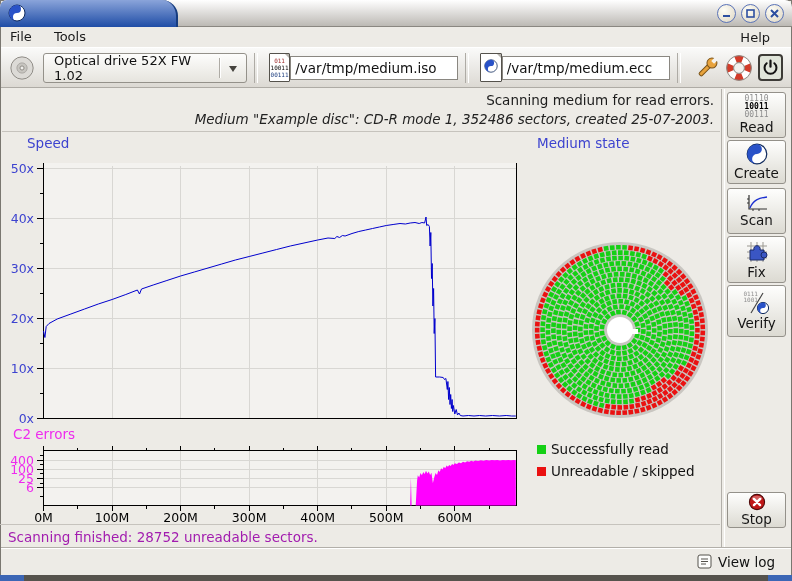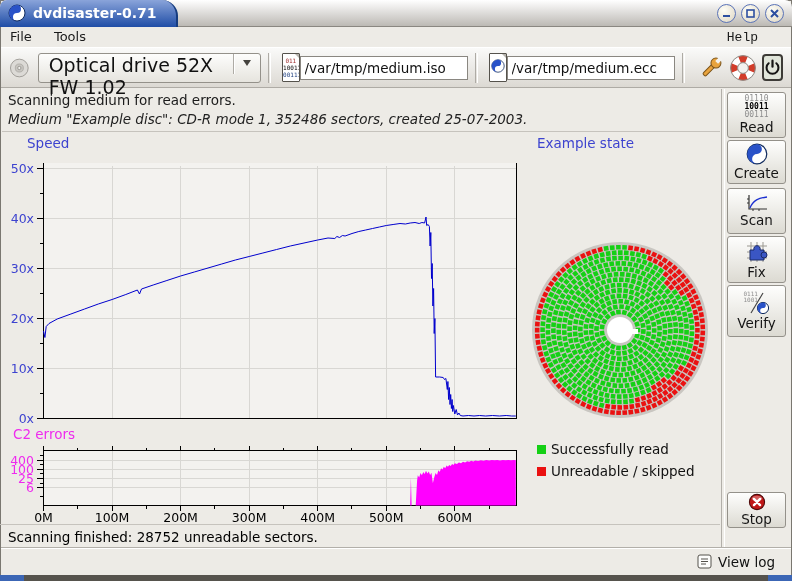--- a/index.html
+++ b/index.html
@@ -14,52 +14,52 @@
              background:linear-gradient(#8aa4da,#1f4da6);
              border-radius:7px 16px 0 0;border-right:2px solid #163c7f;box-sizing:border-box;}
   .title-text{position:absolute;left:33px;top:5px;color:#fff;font-weight:bold;font-size:14px;}
   .app-icon{position:absolute;left:8px;top:4px;}
   .winbtn{position:absolute;top:4px;width:19px;height:19px;border-radius:50%;
           background:radial-gradient(circle at 35% 30%,#fffef6,#ddd5c2);
           border:1px solid #5b74b8;display:flex;align-items:center;justify-content:center;box-sizing:border-box;}
   
   .menubar{position:absolute;top:28px;left:1px;right:1px;height:37px;background:#edebe6;font-size:13px;color:#1a1a1a;}
   .menu-item{display:inline-block;padding:1px 9px;cursor:default;}
-  .menu-help{position:absolute;right:24px;top:1px;font-family:Liberation Mono, monospace;}
+  .menu-help{position:absolute;right:12px;top:1px;}
   
   .toolbar{position:absolute;top:47px;left:1px;right:1px;height:41px;
            background:linear-gradient(#fafaf9,#dcd9d3);
            border-top:1px solid #ffffff;border-bottom:1px solid #aeaba5;
            display:flex;align-items:center;padding:0 8px;box-sizing:border-box;}
   .tb-sep{width:2px;height:30px;border-left:1px solid #aeaba5;border-right:1px solid #fff;margin:0 7px;}
-  .combo{display:flex;height:28px;border:1px solid #94918a;border-radius:3px;
-         background:linear-gradient(#fdfdfc,#e6e4de);padding:0 4px 0 10px;font-size:19px;margin-left:8px;color:#111;}
+  .combo{display:flex;align-items:center;height:28px;border:1px solid #94918a;border-radius:3px;
+         background:linear-gradient(#fdfdfc,#e6e4de);padding:0 4px 0 10px;font-size:13px;margin-left:8px;color:#111;}
   .combo-divider{border-left:1px solid #aeaba5;border-right:1px solid #fff;height:20px;margin-left:9px;}
   .combo-arrow{width:0;height:0;border:4px solid transparent;border-top:6px solid #45433e;margin:6px 5px 0 8px;}
   .tb-input{height:22px;width:158px;border:1px solid #8a8781;background:#fff;font-size:13.5px;
             padding:0 4px;font-family:inherit;color:#111;margin-left:0;}
   .doc-icon{width:21px;height:27px;background:#fff;border:1px solid #55524c;border-radius:1px;
             position:relative;font-family:"DejaVu Sans Mono","Liberation Mono",monospace;
             font-size:6px;line-height:7px;text-align:center;overflow:hidden;margin-left:4px;}
   .doc-fold{position:absolute;right:-1px;top:-1px;width:0;height:0;
             border-left:6px solid transparent;border-top:6px solid #b6b3ad;}
   .sq-btn{width:28px;height:28px;display:flex;align-items:center;justify-content:center;margin-left:6px;}
   .power-btn{width:27px;height:27px;border:2px solid #3d3b37;border-radius:4px;background:#e0e5da;
              display:flex;align-items:center;justify-content:center;box-sizing:border-box;margin-left:6px;}
   
   .statusbox{position:absolute;top:90px;left:2px;width:718px;height:42px;border-bottom:1px solid #c6c3bd;
-             font-size:13.5px;color:#1c1c1c;padding:1px 6px;box-sizing:border-box;line-height:19px;}
+             font-size:13.5px;color:#1c1c1c;padding:1px 6px;box-sizing:border-box;line-height:19px;text-align:right;}
   .status-line2{font-style:italic;color:#222;}
   .chart-title{position:absolute;font-size:13.5px;}
   #charts{position:absolute;left:0;top:133px;}
   #charts text{font-family:"DejaVu Sans","Liberation Sans",sans-serif;}
   .legend-item{position:absolute;left:537px;display:flex;align-items:center;gap:5px;font-size:13.5px;color:#111;}
   .legend-swatch{width:9px;height:9px;display:inline-block;}
   .scanline{position:absolute;left:0;top:524px;width:720px;border-top:1px solid #c6c3bd;
-            padding:4px 0 0 8px;font-size:13.5px;color:#000000;box-sizing:border-box;}
+            padding:4px 0 0 8px;font-size:13.5px;color:#a21caf;box-sizing:border-box;}
   .vsep{position:absolute;left:721px;top:89px;width:2px;height:458px;
         border-left:1px solid #b2afa9;border-right:1px solid #ffffff;}
   
   .sbtn{position:absolute;left:727px;width:59px;border:1px solid #94918a;border-radius:3px;
         background:linear-gradient(#fefefd,#dcdad2);display:flex;flex-direction:column;
         align-items:center;justify-content:center;gap:0;font-size:13.5px;color:#151515;box-sizing:border-box;}
   .binlines{font-family:"DejaVu Sans Mono","Liberation Mono",monospace;font-size:8px;line-height:8px;
             color:#8d8d8d;text-align:left;}
   .binlines .b{color:#000;font-weight:bold;}
   
@@ -75,21 +75,20 @@
 <div class="win">
 
   <div class="titlebar">
     <div class="title-tab">
       <svg class="app-icon" width="18" height="18" viewBox="0 0 18 18">
         <circle cx="9" cy="9" r="8" fill="#fff" stroke="#102a5c"></circle>
         <path d="M9,1 A8,8 0 0 0 9,17 A4,4 0 0 1 9,9 A4,4 0 0 0 9,1 Z" fill="#2952c8"></path>
         <circle cx="9" cy="5" r="1.4" fill="#2952c8"></circle>
         <circle cx="9" cy="13" r="1.4" fill="#fff"></circle>
       </svg>
-      <span class="title-text">dvdisaster-0.71</span>
     </div>
     <div class="winbtn" style="right:56px">
       <svg width="9" height="9" viewBox="0 0 9 9">
           <line x1="1" y1="7" x2="8" y2="7" stroke="#2d4fa0" stroke-width="2"></line>
         </svg>
     </div>
     <div class="winbtn" style="right:32px">
       <svg width="9" height="9" viewBox="0 0 9 9">
           <rect x="1" y="1" width="7" height="7" fill="none" stroke="#2d4fa0" stroke-width="1.6"></rect>
         </svg>
@@ -163,21 +162,21 @@
     </div>
   </div>
 
   <div class="statusbox">
     <div>Scanning medium for read errors.</div>
     <div class="status-line2">Medium "Example disc": CD-R mode 1, 352486 sectors, created 25-07-2003.</div>
   </div>
 
   <div class="chart-title" style="left:27px;top:135px;color:#3d43cf">Speed</div>
   <div class="chart-title" style="left:13px;top:426px;color:#ee2bee">C2 errors</div>
-  <div class="chart-title" style="left:537px;top:135px;color:#3d43cf">Example state</div>
+  <div class="chart-title" style="left:537px;top:135px;color:#3d43cf">Medium state</div>
 
   <svg id="charts" width="722" height="392" viewBox="0 133 722 392">
       <rect x="43.5" y="163" width="473" height="255.5" fill="#f3f2ef"></rect>
       <line x1="112.05072463768116" y1="166" x2="112.05072463768116" y2="418.5" stroke="#d8d7d3" shape-rendering="crispEdges"></line>
       <line x1="180.6014492753623" y1="166" x2="180.6014492753623" y2="418.5" stroke="#d8d7d3" shape-rendering="crispEdges"></line>
       <line x1="249.15217391304347" y1="166" x2="249.15217391304347" y2="418.5" stroke="#d8d7d3" shape-rendering="crispEdges"></line>
       <line x1="317.7028985507246" y1="166" x2="317.7028985507246" y2="418.5" stroke="#d8d7d3" shape-rendering="crispEdges"></line>
       <line x1="386.2536231884058" y1="166" x2="386.2536231884058" y2="418.5" stroke="#d8d7d3" shape-rendering="crispEdges"></line>
       <line x1="454.80434782608694" y1="166" x2="454.80434782608694" y2="418.5" stroke="#d8d7d3" shape-rendering="crispEdges"></line>
       <line x1="43.5" y1="368.5" x2="516.5" y2="368.5" stroke="#d8d7d3" shape-rendering="crispEdges"></line>

